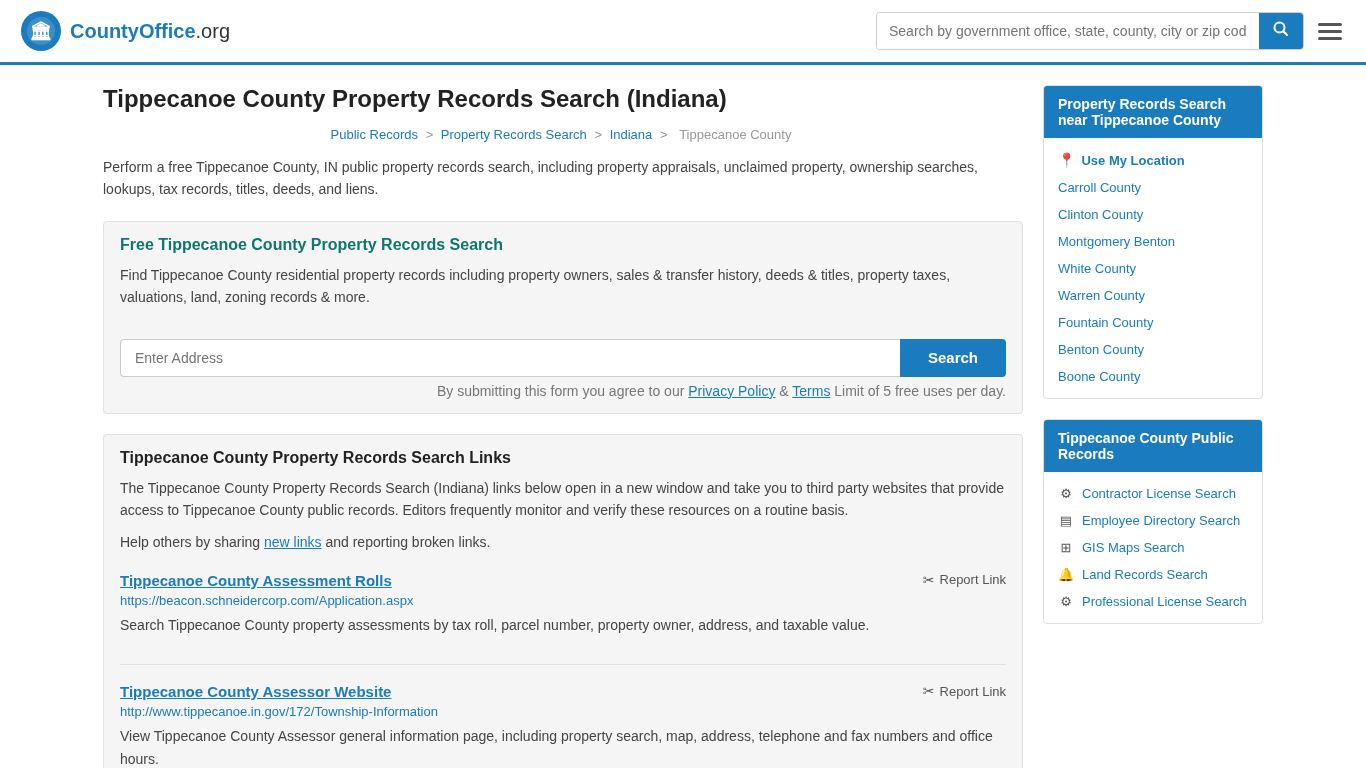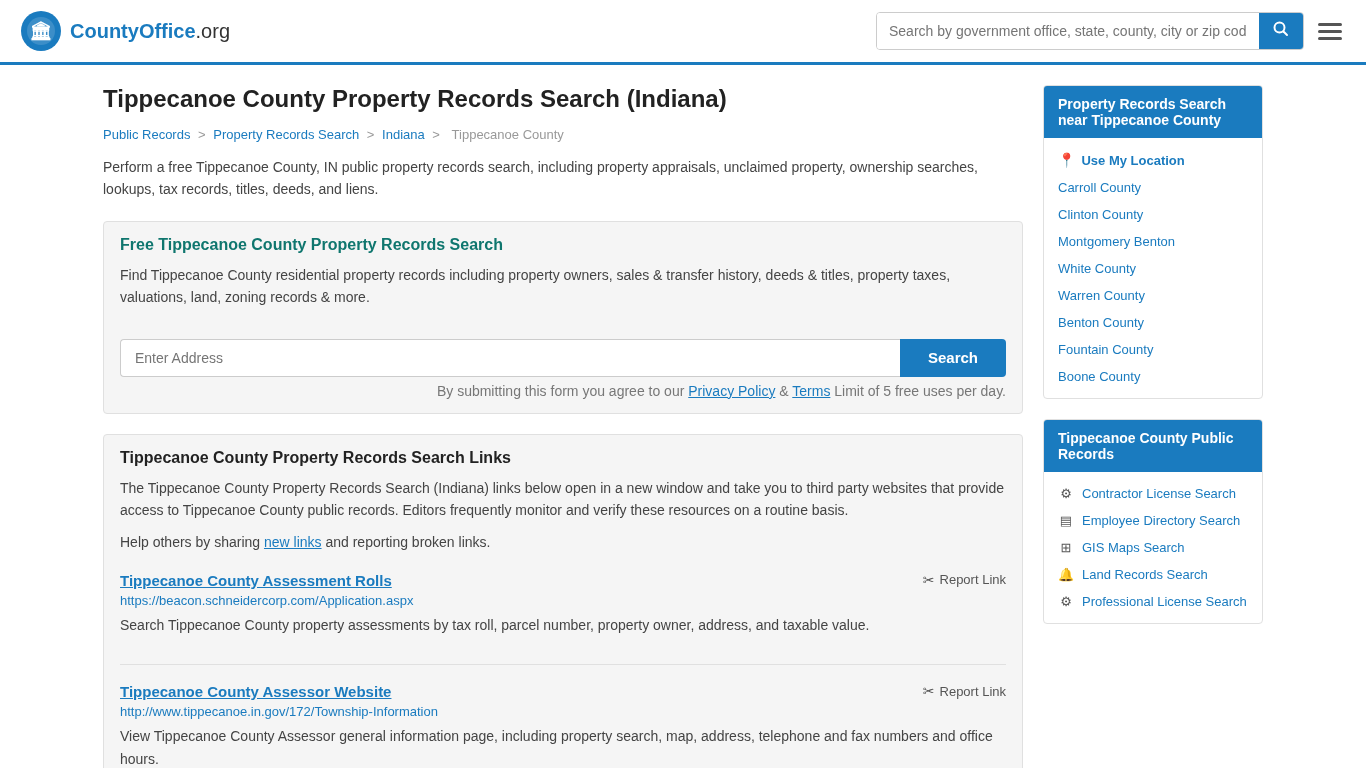--- a/index.html
+++ b/index.html
@@ -92,20 +92,21 @@
       font-weight: bold;
       color: #222;
       margin-bottom: 14px;
     }
 
     
     .breadcrumb {
       font-size: 13px;
       color: #555;
       margin-bottom: 14px;
+      text-align: center;
     }
     .breadcrumb a {
       color: #1a7bbf;
       text-decoration: none;
     }
     .breadcrumb span { color: #999; margin: 0 4px; }
 
     
     .description {
       font-size: 14px;
@@ -403,22 +404,22 @@
       <ul>
         <li class="use-location">
           <span class="location-dot">📍</span>
           <a href="#">Use My Location</a>
         </li>
         <li><a href="#">Carroll County</a></li>
         <li><a href="#">Clinton County</a></li>
         <li><a href="#">Montgomery Benton</a></li>
         <li><a href="#">White County</a></li>
         <li><a href="#">Warren County</a></li>
+        <li><a href="#">Fountain County</a></li>
         <li><a href="#">Benton County</a></li>
-        <li><a href="#">Fountain County</a></li>
         <li><a href="#">Boone County</a></li>
       </ul>
     </div>
 
     <div class="sidebar-box sidebar-public-records">
       <div class="sidebar-box-title">Tippecanoe County Public Records</div>
       <ul>
         <li>
           <span class="sidebar-icon">⚙</span>
           <a href="#">Contractor License Search</a>

